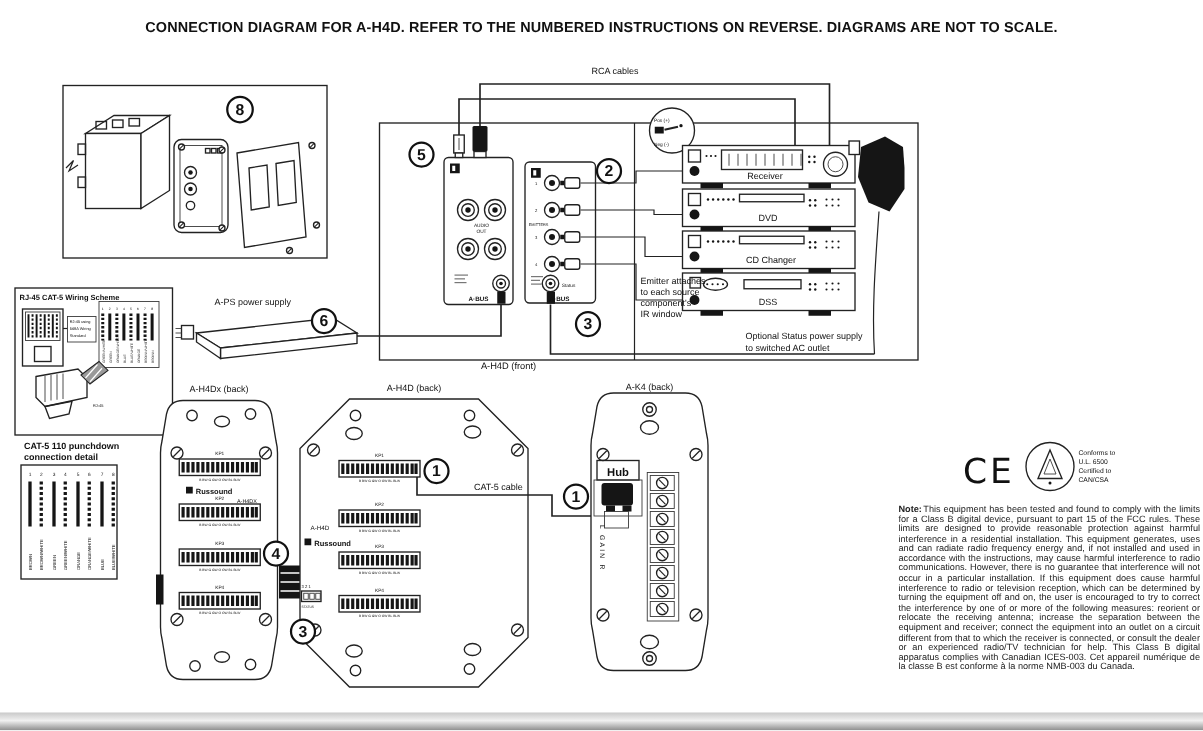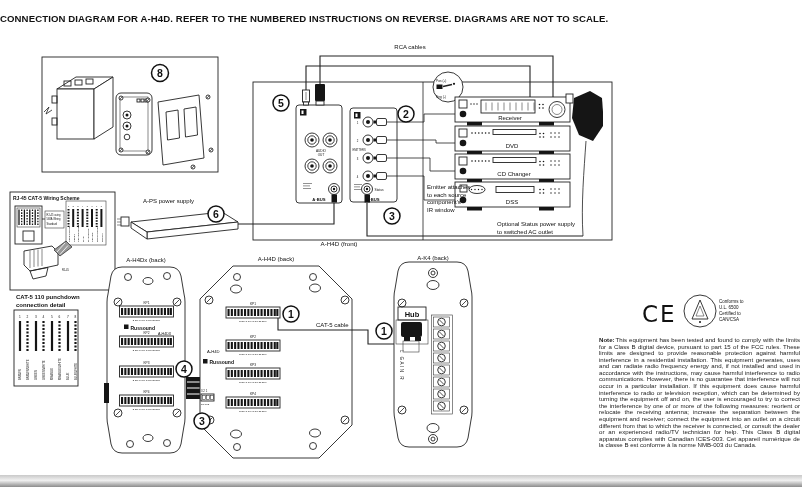--- a/index.html
+++ b/index.html
@@ -1,18 +1,18 @@
 <!DOCTYPE html>
 <html><head>
 <meta charset="utf-8">
 <style>
   html,body{margin:0;padding:0;background:#fff}
   #stage{position:relative;width:802px;height:487px;background:#fff;overflow:hidden;
          font-family:"Liberation Sans",sans-serif}
-  .title{position:absolute;top:13px;left:0;width:100%;
+  .title{position:absolute;top:13px;left:0;width:100%;text-align:center;
          font-size:9.6px;font-weight:bold;color:#111;letter-spacing:.1px}
   .note{position:absolute;left:599px;top:337px;width:201px;font-size:6.1px;
         line-height:1.08;text-align:justify;color:#222}
   .note b{margin-right:1px}
   .bottombar{position:absolute;left:0;top:475px;width:802px;height:12px;
              background:linear-gradient(180deg,#c9c9c9 0%,#f0f0f0 45%,#8c8c8c 100%)}
   svg{position:absolute;left:0;top:0}
   svg text{font-family:"Liberation Sans",sans-serif;fill:#111}
   .s{fill:none;stroke:#222;stroke-width:.9}
   .sf{fill:#fff;stroke:#222;stroke-width:.9}

